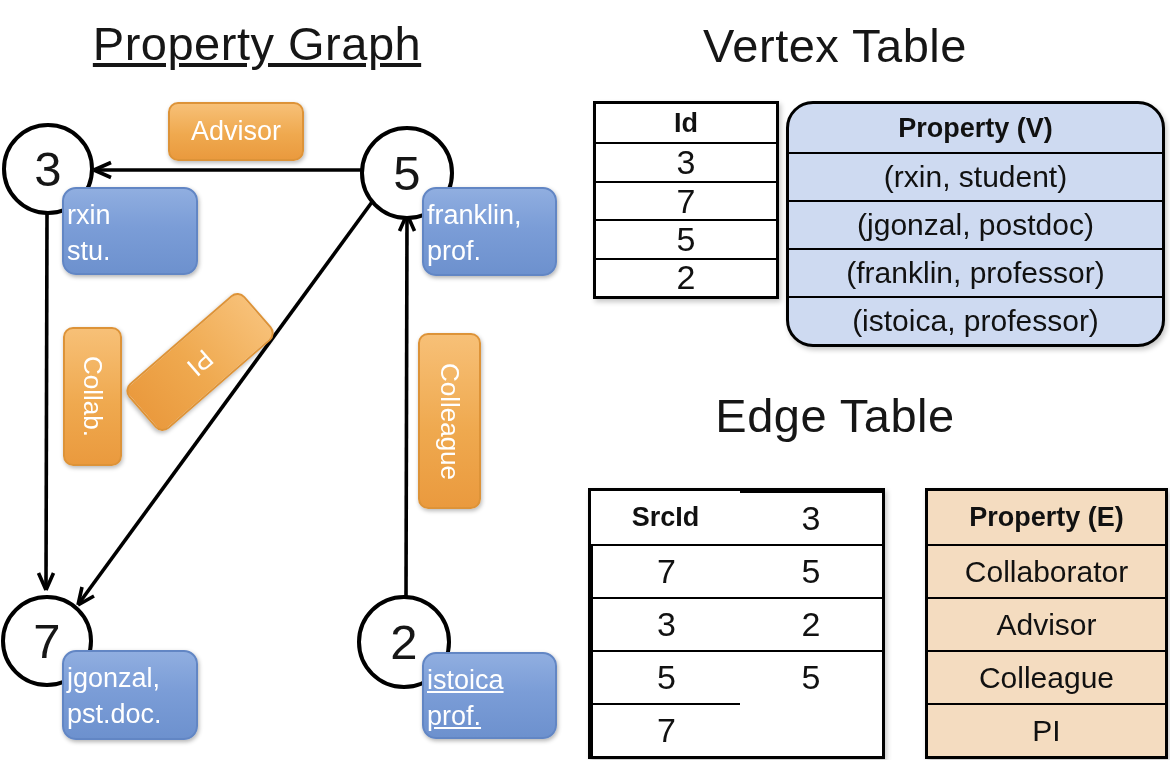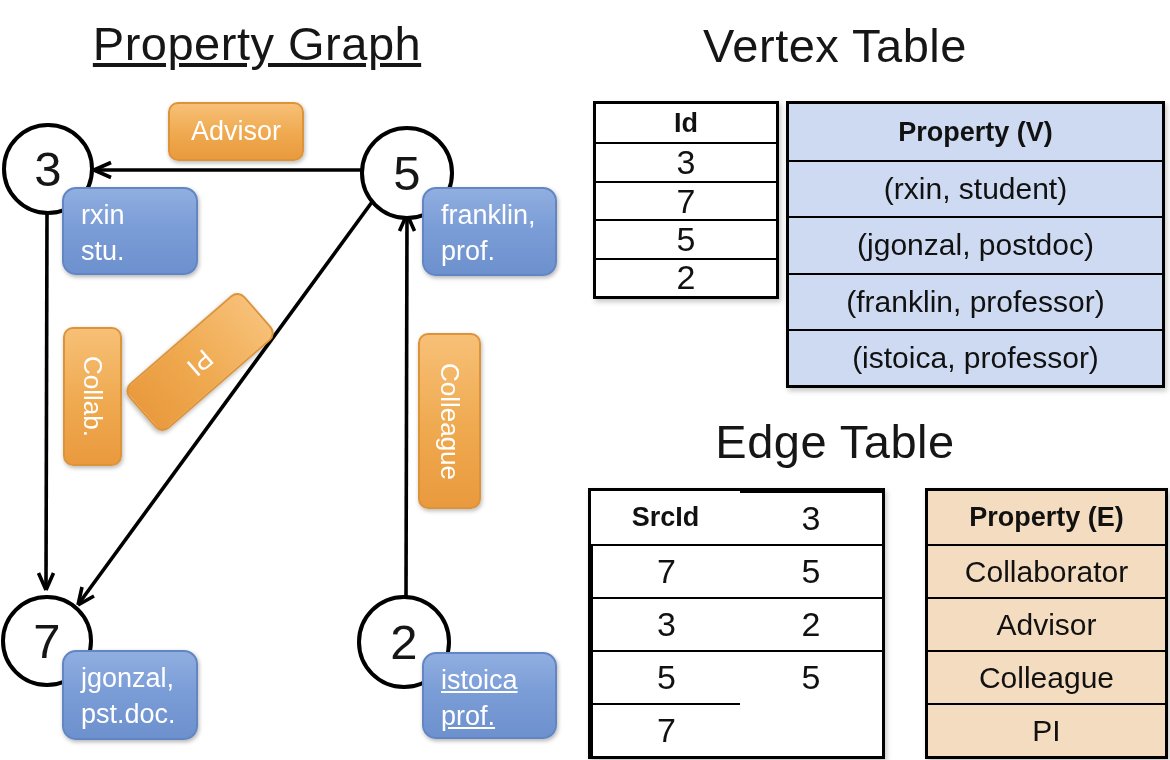--- a/index.html
+++ b/index.html
@@ -31,21 +31,21 @@
   .epill .vtext {
     transform:rotate(90deg); white-space:nowrap; font-size:26px;
   }
 
   
   .vcard {
     position:absolute; border-radius:14px;
     background:linear-gradient(180deg,#90aee0 0%, #7b9dd7 45%, #6d91ce 100%);
     border:2px solid #6286c4; box-shadow:1px 2px 4px rgba(0,0,0,0.30);
     color:#ffffff; font-size:27px; line-height:1.32;
-    padding:9px 6px 0 17px; box-sizing:border-box;
+    padding:9px 6px 0 3px; box-sizing:border-box;
   }
 
   
   .tbl {
     position:absolute; box-sizing:border-box; border:3px solid #000;
     display:grid; box-shadow:2px 3px 5px rgba(0,0,0,0.22);
   }
   .tbl .cell {
     display:flex; align-items:center; justify-content:center;
     border-top:2.5px solid #000; overflow:hidden; white-space:nowrap;
@@ -61,21 +61,21 @@
 
   svg { position:absolute; left:0; top:0; }
 </style>
 </head>
 <body>
 
 <div id="slide">
 
   <div class="big-title" style="left:17px; top:16px; width:480px;text-decoration:underline;">Property Graph</div>
   <div class="big-title" style="left:585px; top:18px; width:500px;">Vertex Table</div>
-  <div class="big-title" style="left:585px; top:414px; width:500px;">Edge Table</div>
+  <div class="big-title" style="left:585px; top:388px; width:500px;">Edge Table</div>
 
   <svg width="560" height="760" viewBox="0 0 560 760">
     <g stroke="#000" stroke-width="3.6" fill="none">
 
       <g>
         <path d="M362,170 L97,170"></path>
         <path d="M94,170 L111,162.5 M94,170 L111,177.5"></path>
       </g>
 
       <g>
@@ -140,21 +140,21 @@
   </div>
 
   <div class="tbl bg-white" style="left:593px; top:101px; width:186px; height:198px; grid-template-rows:repeat(5,1fr);">
     <div class="cell hdr first-row">Id</div>
     <div class="cell numcell">3</div>
     <div class="cell numcell">7</div>
     <div class="cell numcell">5</div>
     <div class="cell numcell">2</div>
   </div>
 
-  <div class="tbl bg-blue" style="left:786px; top:101px; width:379px; height:287px; grid-template-rows:repeat(5,1fr);">
+  <div class="tbl bg-blue" style="left:786px; top:101px; width:379px; height:246px; grid-template-rows:repeat(5,1fr);border-radius:27px;">
     <div class="cell hdr first-row">Property (V)</div>
     <div class="cell txtcell">(rxin, student)</div>
     <div class="cell txtcell">(jgonzal, postdoc)</div>
     <div class="cell txtcell">(franklin, professor)</div>
     <div class="cell txtcell">(istoica, professor)</div>
   </div>
 
   <div class="tbl bg-white" style="left:588px; top:488px; width:297px; height:271px; grid-template-columns:149px 1fr; grid-template-rows:repeat(5,1fr);">
     <div class="cell hdr first-row">SrcId</div>
     <div class="cell numcell">3</div>

